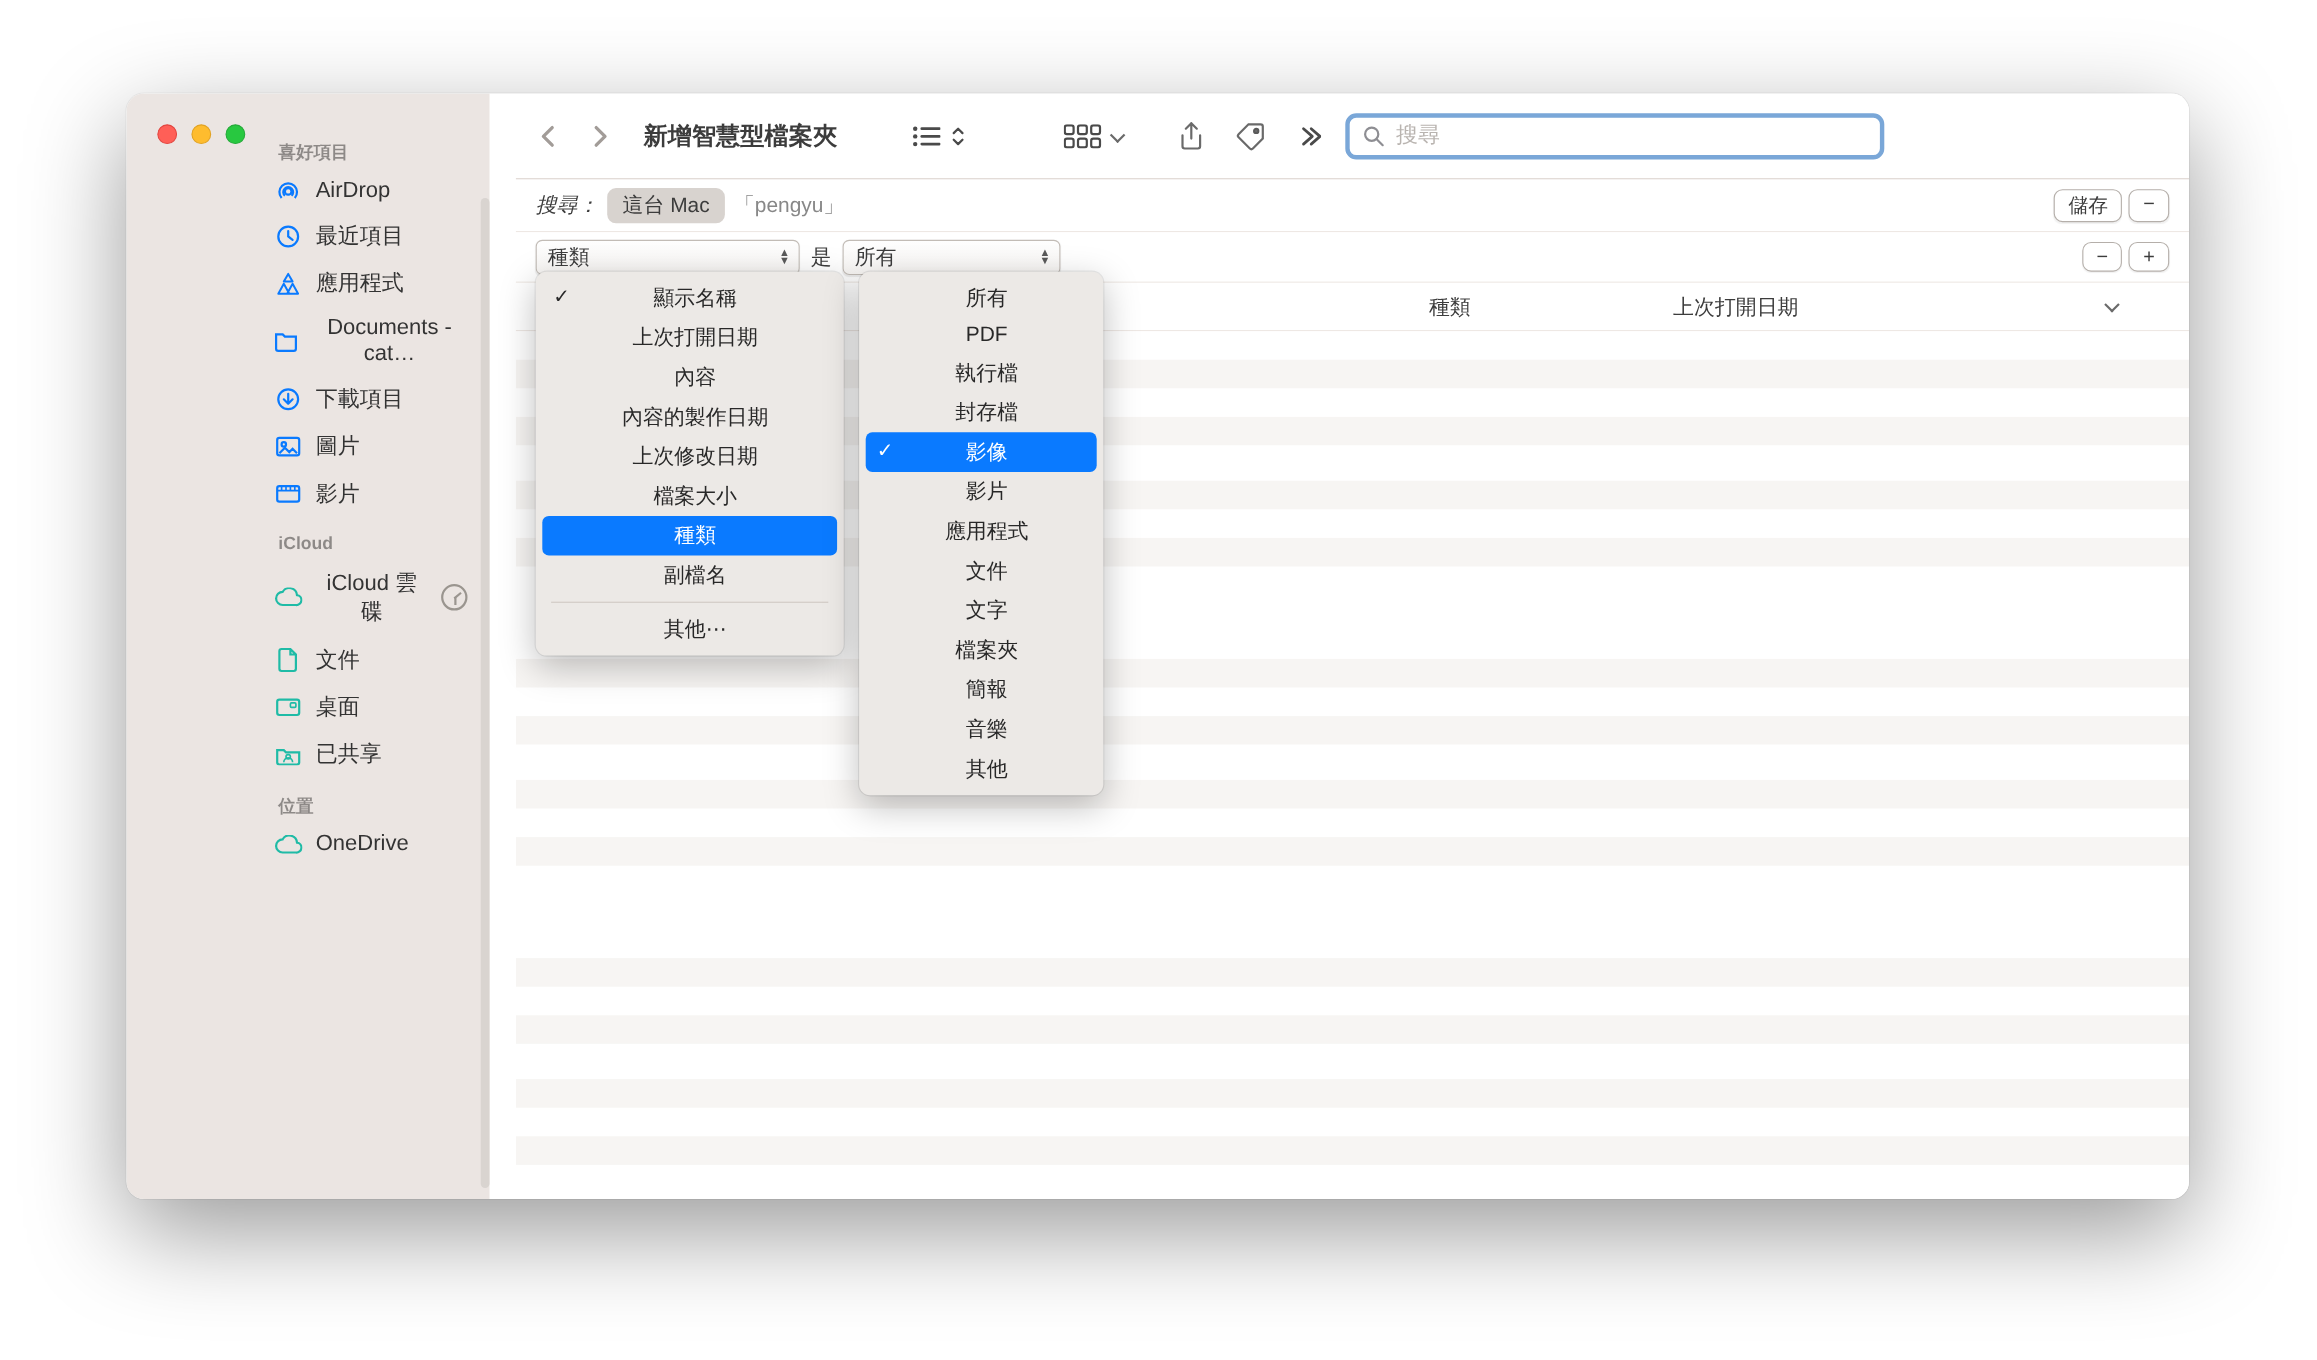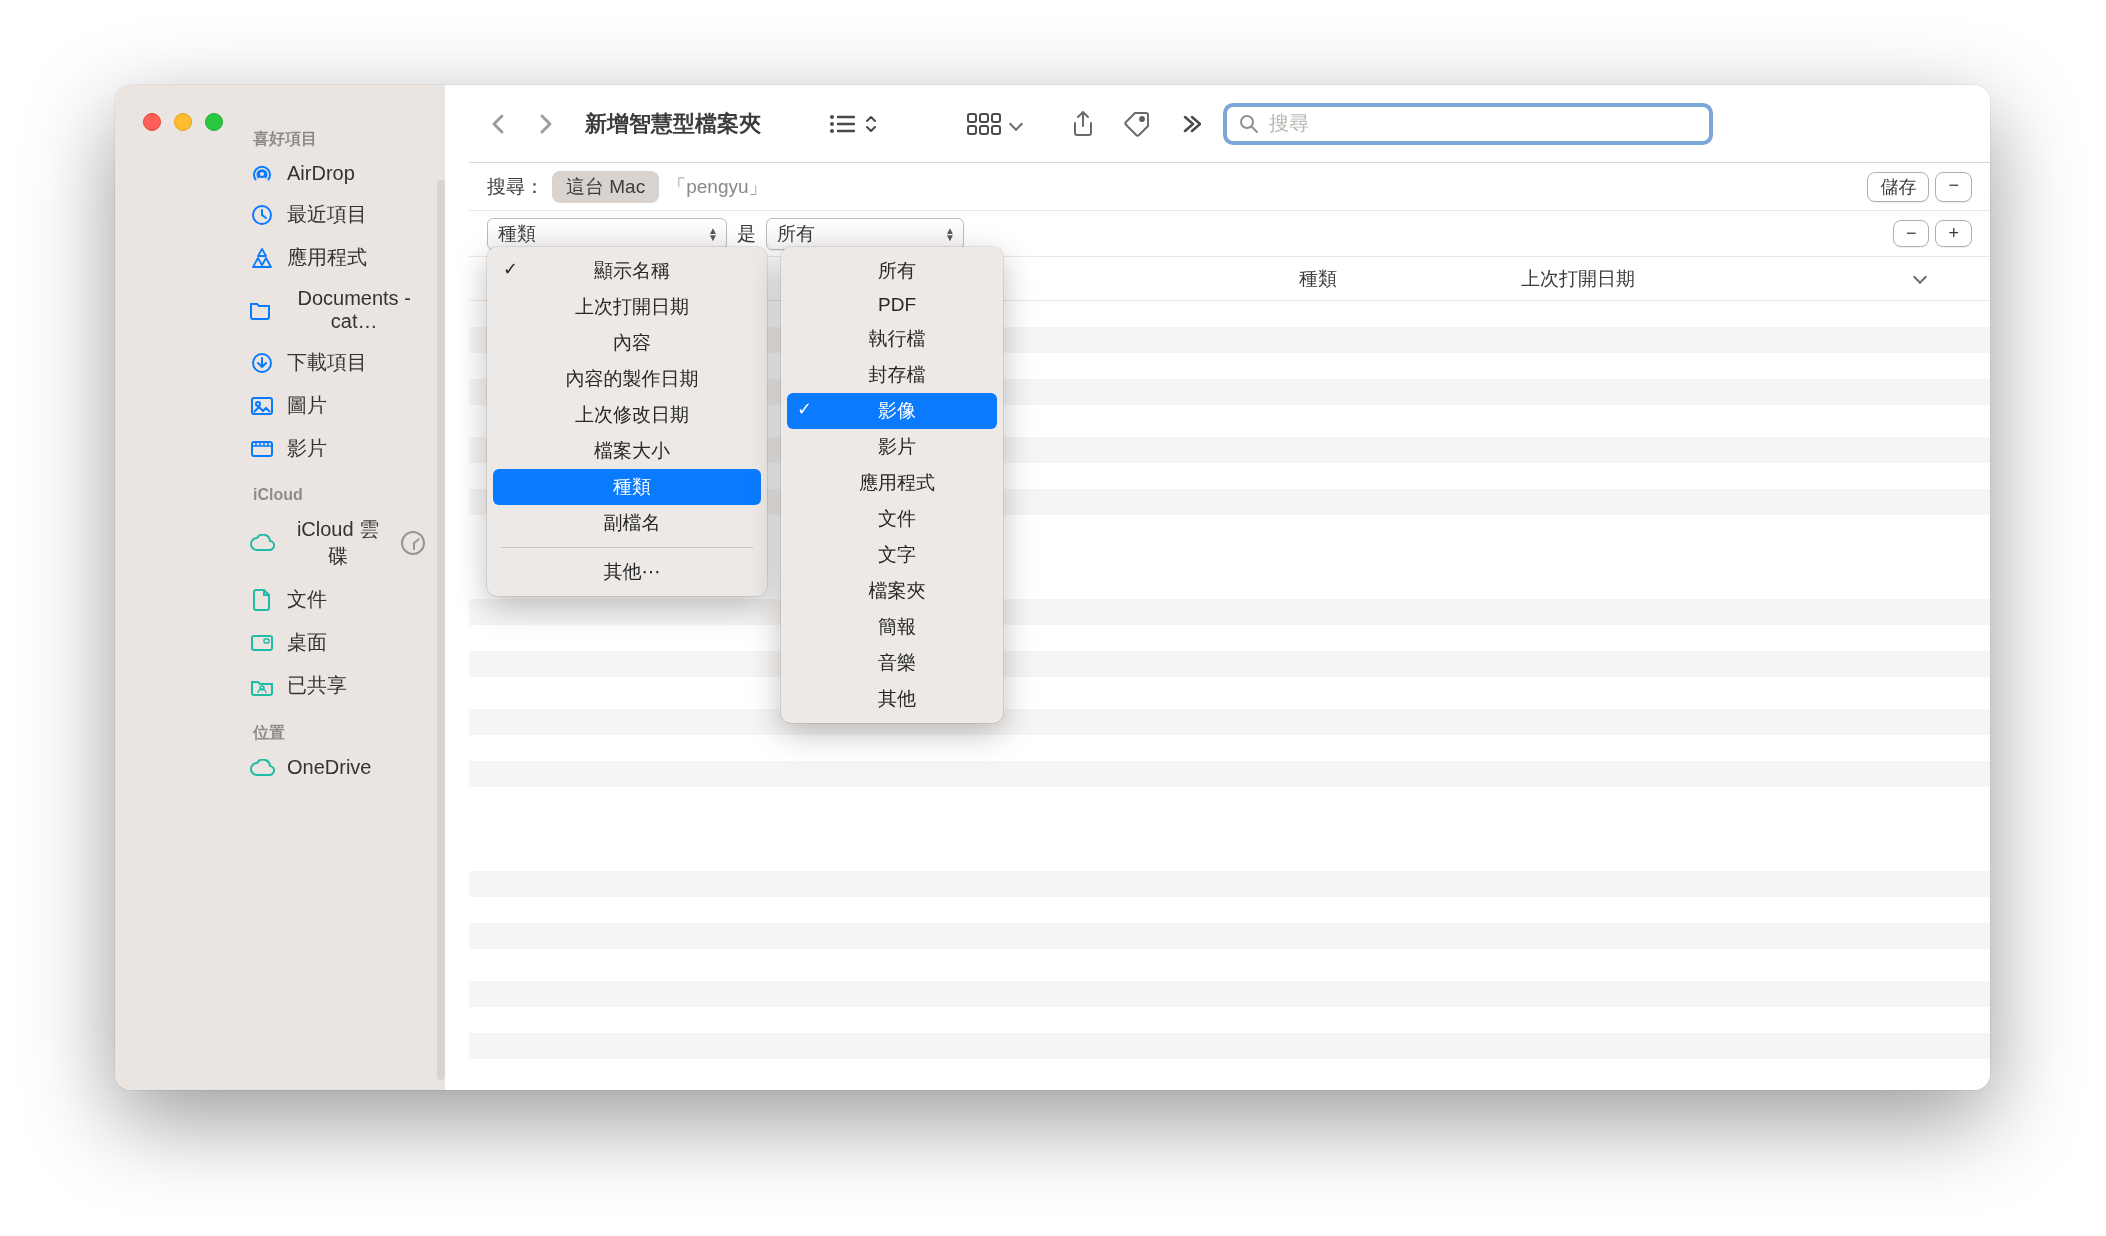--- a/index.html
+++ b/index.html
@@ -172,21 +172,21 @@
   .scope-bar {
     height: 48px;
     display:flex;
     align-items:center;
     padding: 0 18px;
     border-bottom: 1px solid #eee8e4;
     gap: 8px;
     font-size: 19px;
     color: #3c3c3c;
   }
-  .scope-label { color: #3c3c3c; }
+  .scope-label { color: #3c3c3c; font-style: italic; }
   .scope-pill {
     background: #d8d3cf;
     border-radius: 8px;
     padding: 3px 14px;
     font-weight: 500;
   }
   .scope-btns {
     margin-left:auto;
     display:flex; gap:6px;
   }

